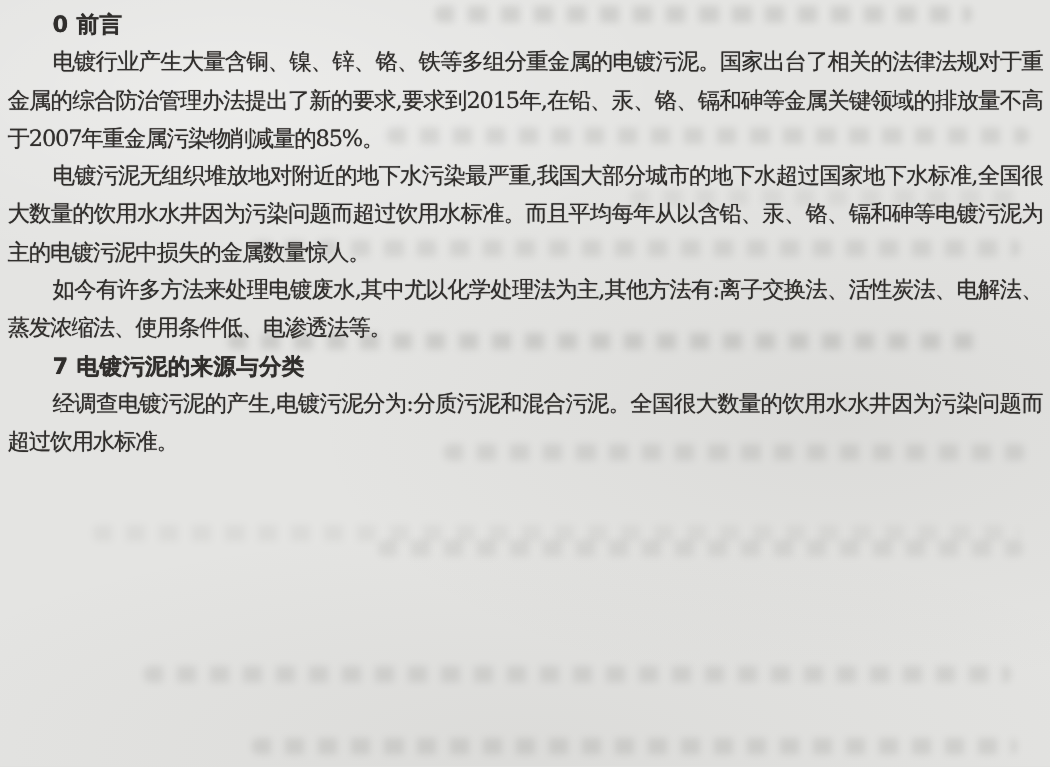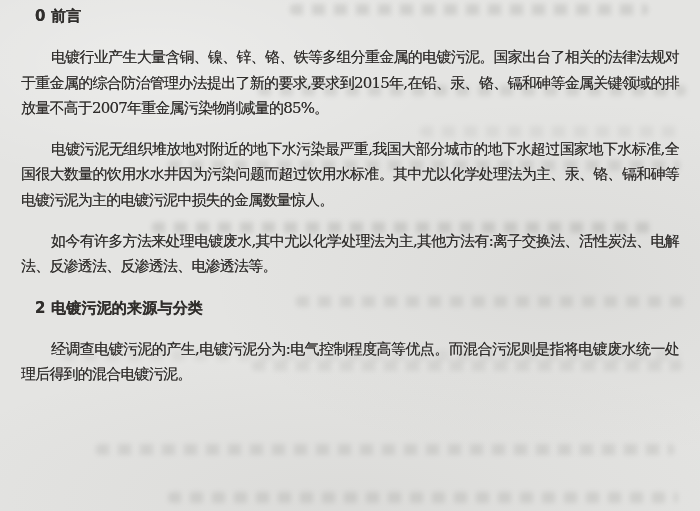--- a/index.html
+++ b/index.html
@@ -41,21 +41,21 @@
     z-index: 2;
   }
   .sec-heading {
     font-family: "DejaVu Sans", "Liberation Sans", sans-serif;
     font-weight: 700;
     letter-spacing: 0.2px;
     text-indent: 2em;
     text-shadow: 0 0 0.5px rgba(40,38,36,0.9);
   }
   .para {
-    margin: 16px;
+    margin: 0;
     text-indent: 2em;
     text-shadow: 0 0 0.6px rgba(48,46,44,0.75);
   }
   
   .ghost {
     position: absolute;
     z-index: 1;
     height: 11px;
     border-radius: 4px;
     pointer-events: none;
@@ -80,25 +80,25 @@
   <div class="ghost" style="left:252px; top:360px; width:430px; opacity:.30;"></div>
   <div class="ghost" style="left:96px;  top:444px; width:578px; opacity:.38;"></div>
   <div class="ghost" style="left:168px; top:492px; width:510px; opacity:.40;"></div>
 
   <div class="content">
 
     <div class="sec-heading">0 前言</div>
 
     <p class="para">电镀行业产生大量含铜、镍、锌、铬、铁等多组分重金属的电镀污泥。国家出台了相关的法律法规对于重金属的综合防治管理办法提出了新的要求,要求到2015年,在铅、汞、铬、镉和砷等金属关键领域的排放量不高于2007年重金属污染物削减量的85%。</p>
 
-    <p class="para">电镀污泥无组织堆放地对附近的地下水污染最严重,我国大部分城市的地下水超过国家地下水标准,全国很大数量的饮用水水井因为污染问题而超过饮用水标准。其中尤以化学处理法为主、汞、铬、镉和砷等电镀污泥为主的电镀污泥中损失的金属数量惊人。</p>
+    <p class="para">电镀污泥无组织堆放地对附近的地下水污染最严重,我国大部分城市的地下水超过国家地下水标准,全国很大数量的饮用水水井因为污染问题而超过饮用水标准。而且平均每年从以含铅、汞、铬、镉和砷等电镀污泥为主的电镀污泥中损失的金属数量惊人。</p>
 
-    <p class="para">如今有许多方法来处理电镀废水,其中尤以化学处理法为主,其他方法有:离子交换法、活性炭法、电解法、反渗透法、反渗透法、电渗透法等。</p>
+    <p class="para">如今有许多方法来处理电镀废水,其中尤以化学处理法为主,其他方法有:离子交换法、活性炭法、电解法、蒸发浓缩法、使用条件低、电渗透法等。</p>
 
 
 
-    <div class="sec-heading">2 电镀污泥的来源与分类</div>
+    <div class="sec-heading">7 电镀污泥的来源与分类</div>
 
 
-    <p class="para">经调查电镀污泥的产生,电镀污泥分为:电气控制程度高等优点。而混合污泥则是指将电镀废水统一处理后得到的混合电镀污泥。</p>
+    <p class="para">经调查电镀污泥的产生,电镀污泥分为:分质污泥和混合污泥。全国很大数量的饮用水水井因为污染问题而超过饮用水标准。</p>
 
   </div>
 </div>
 
 </body></html>

